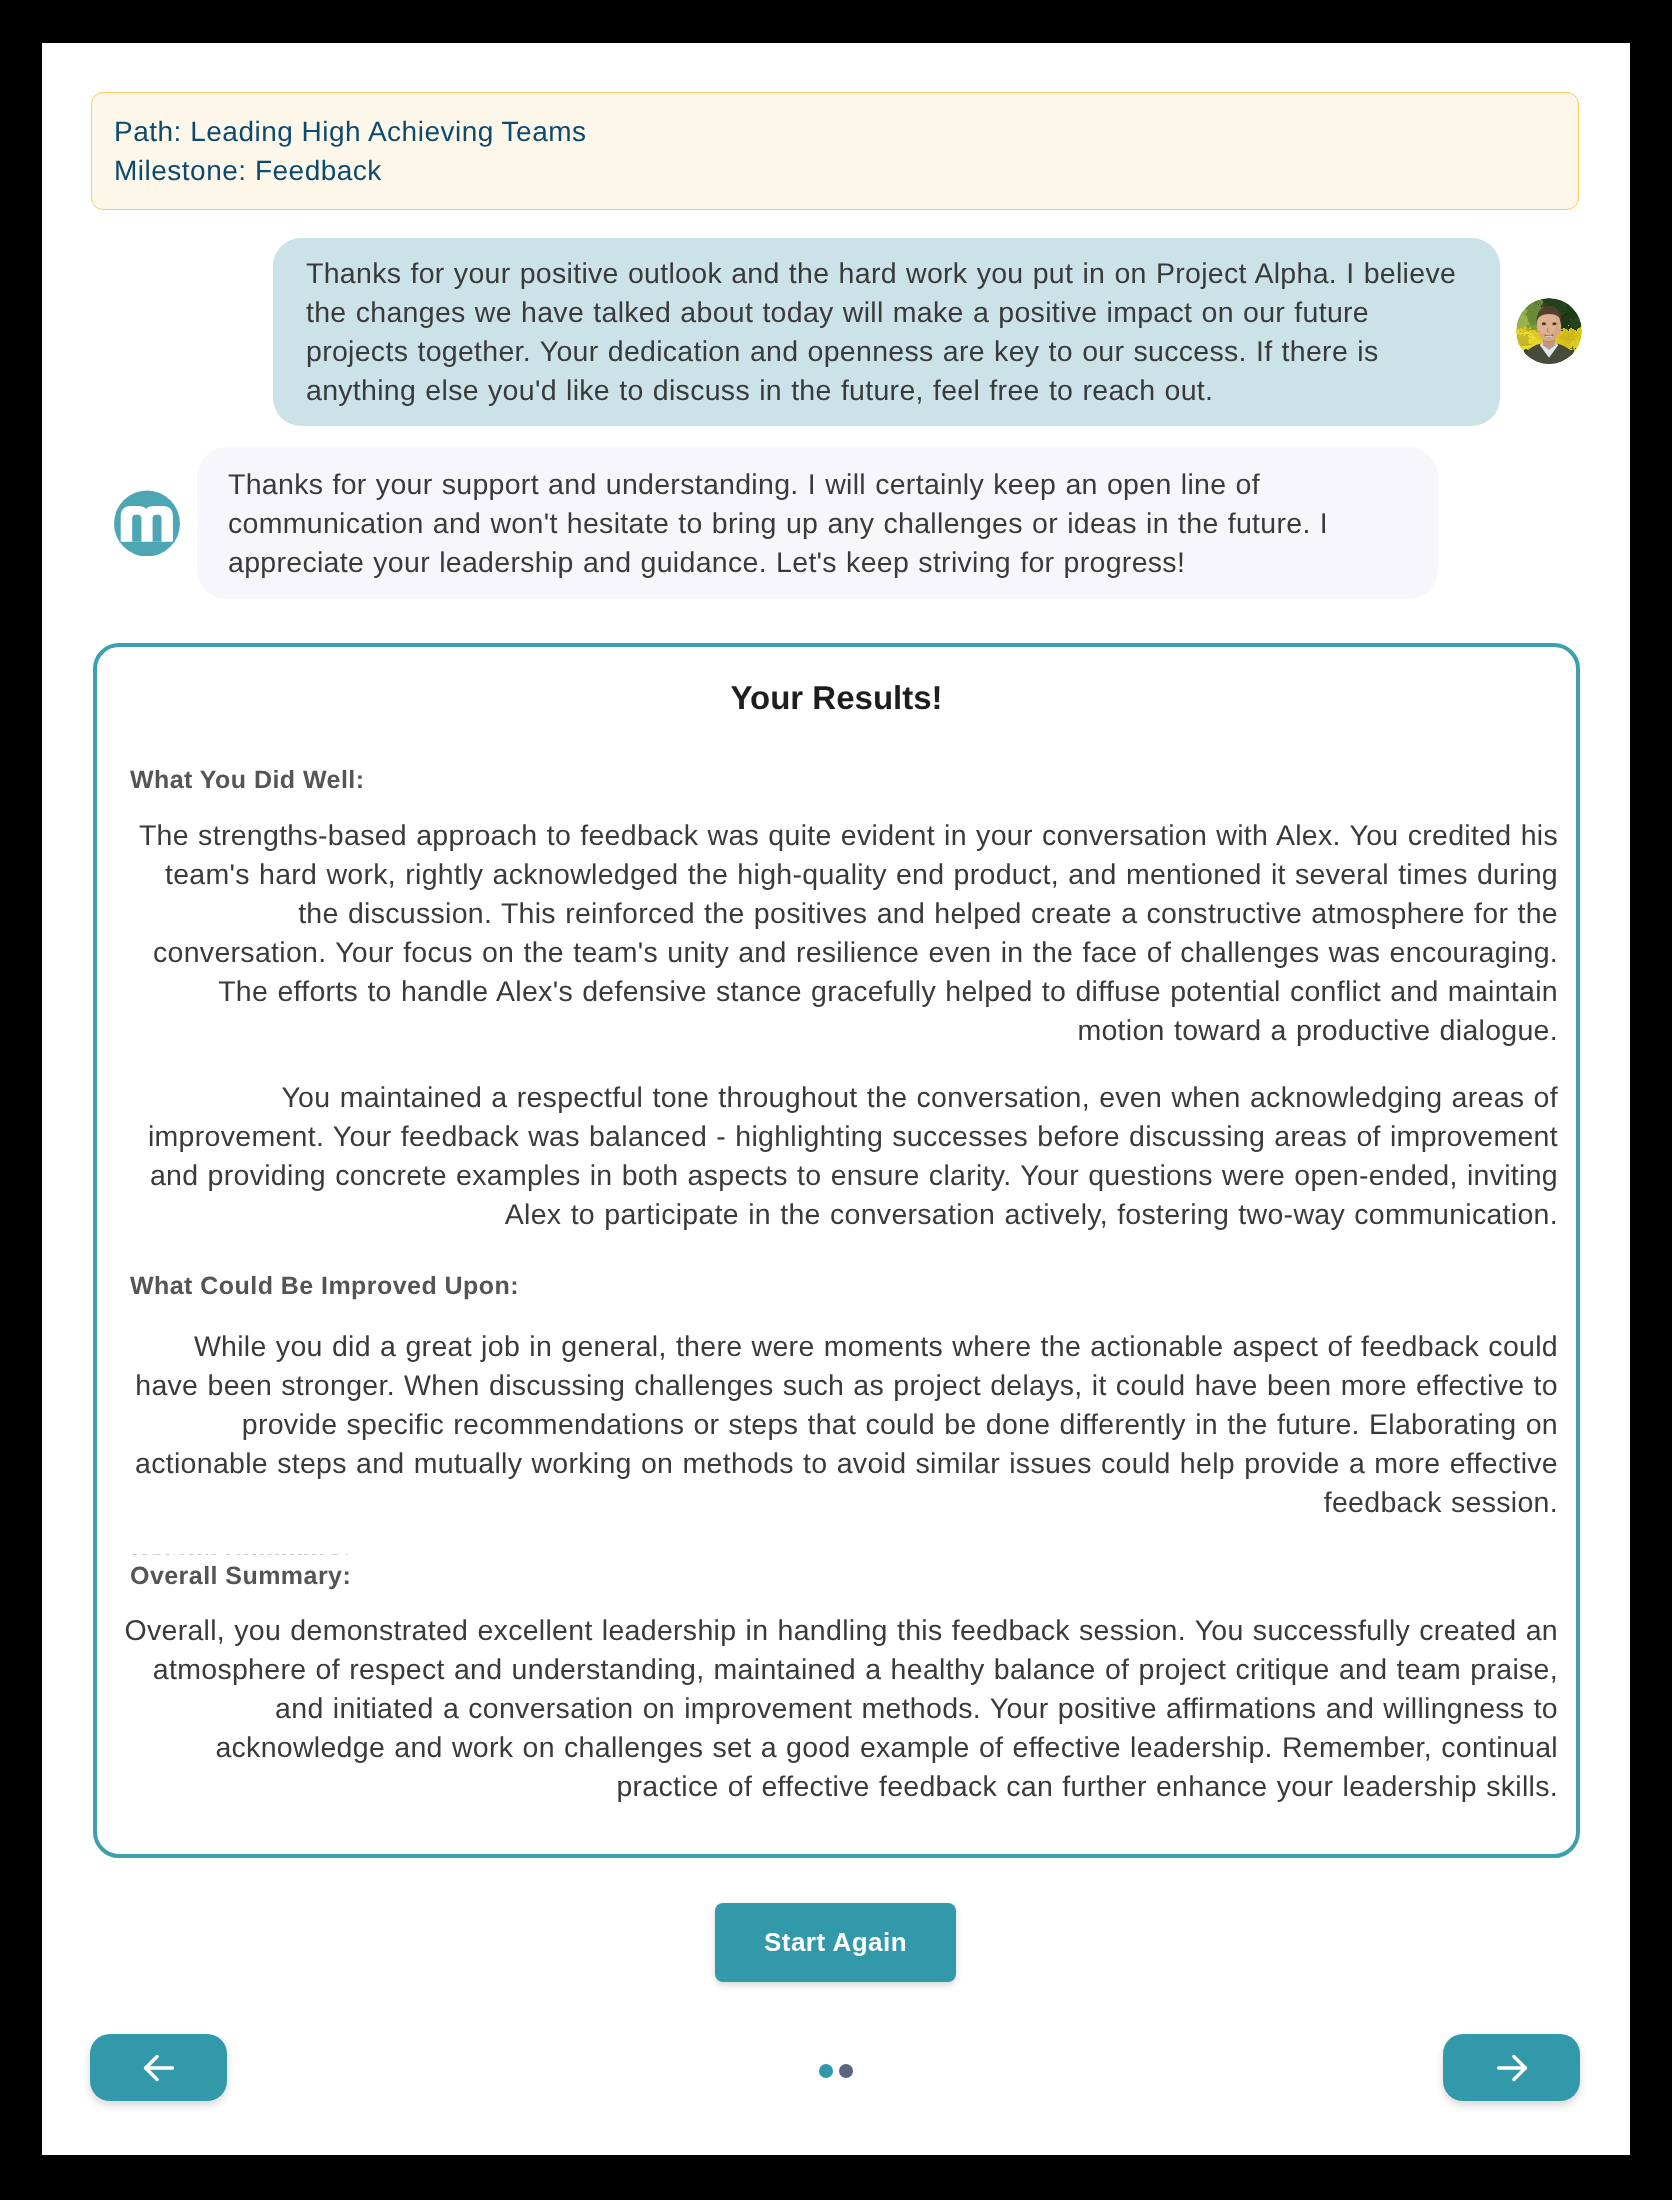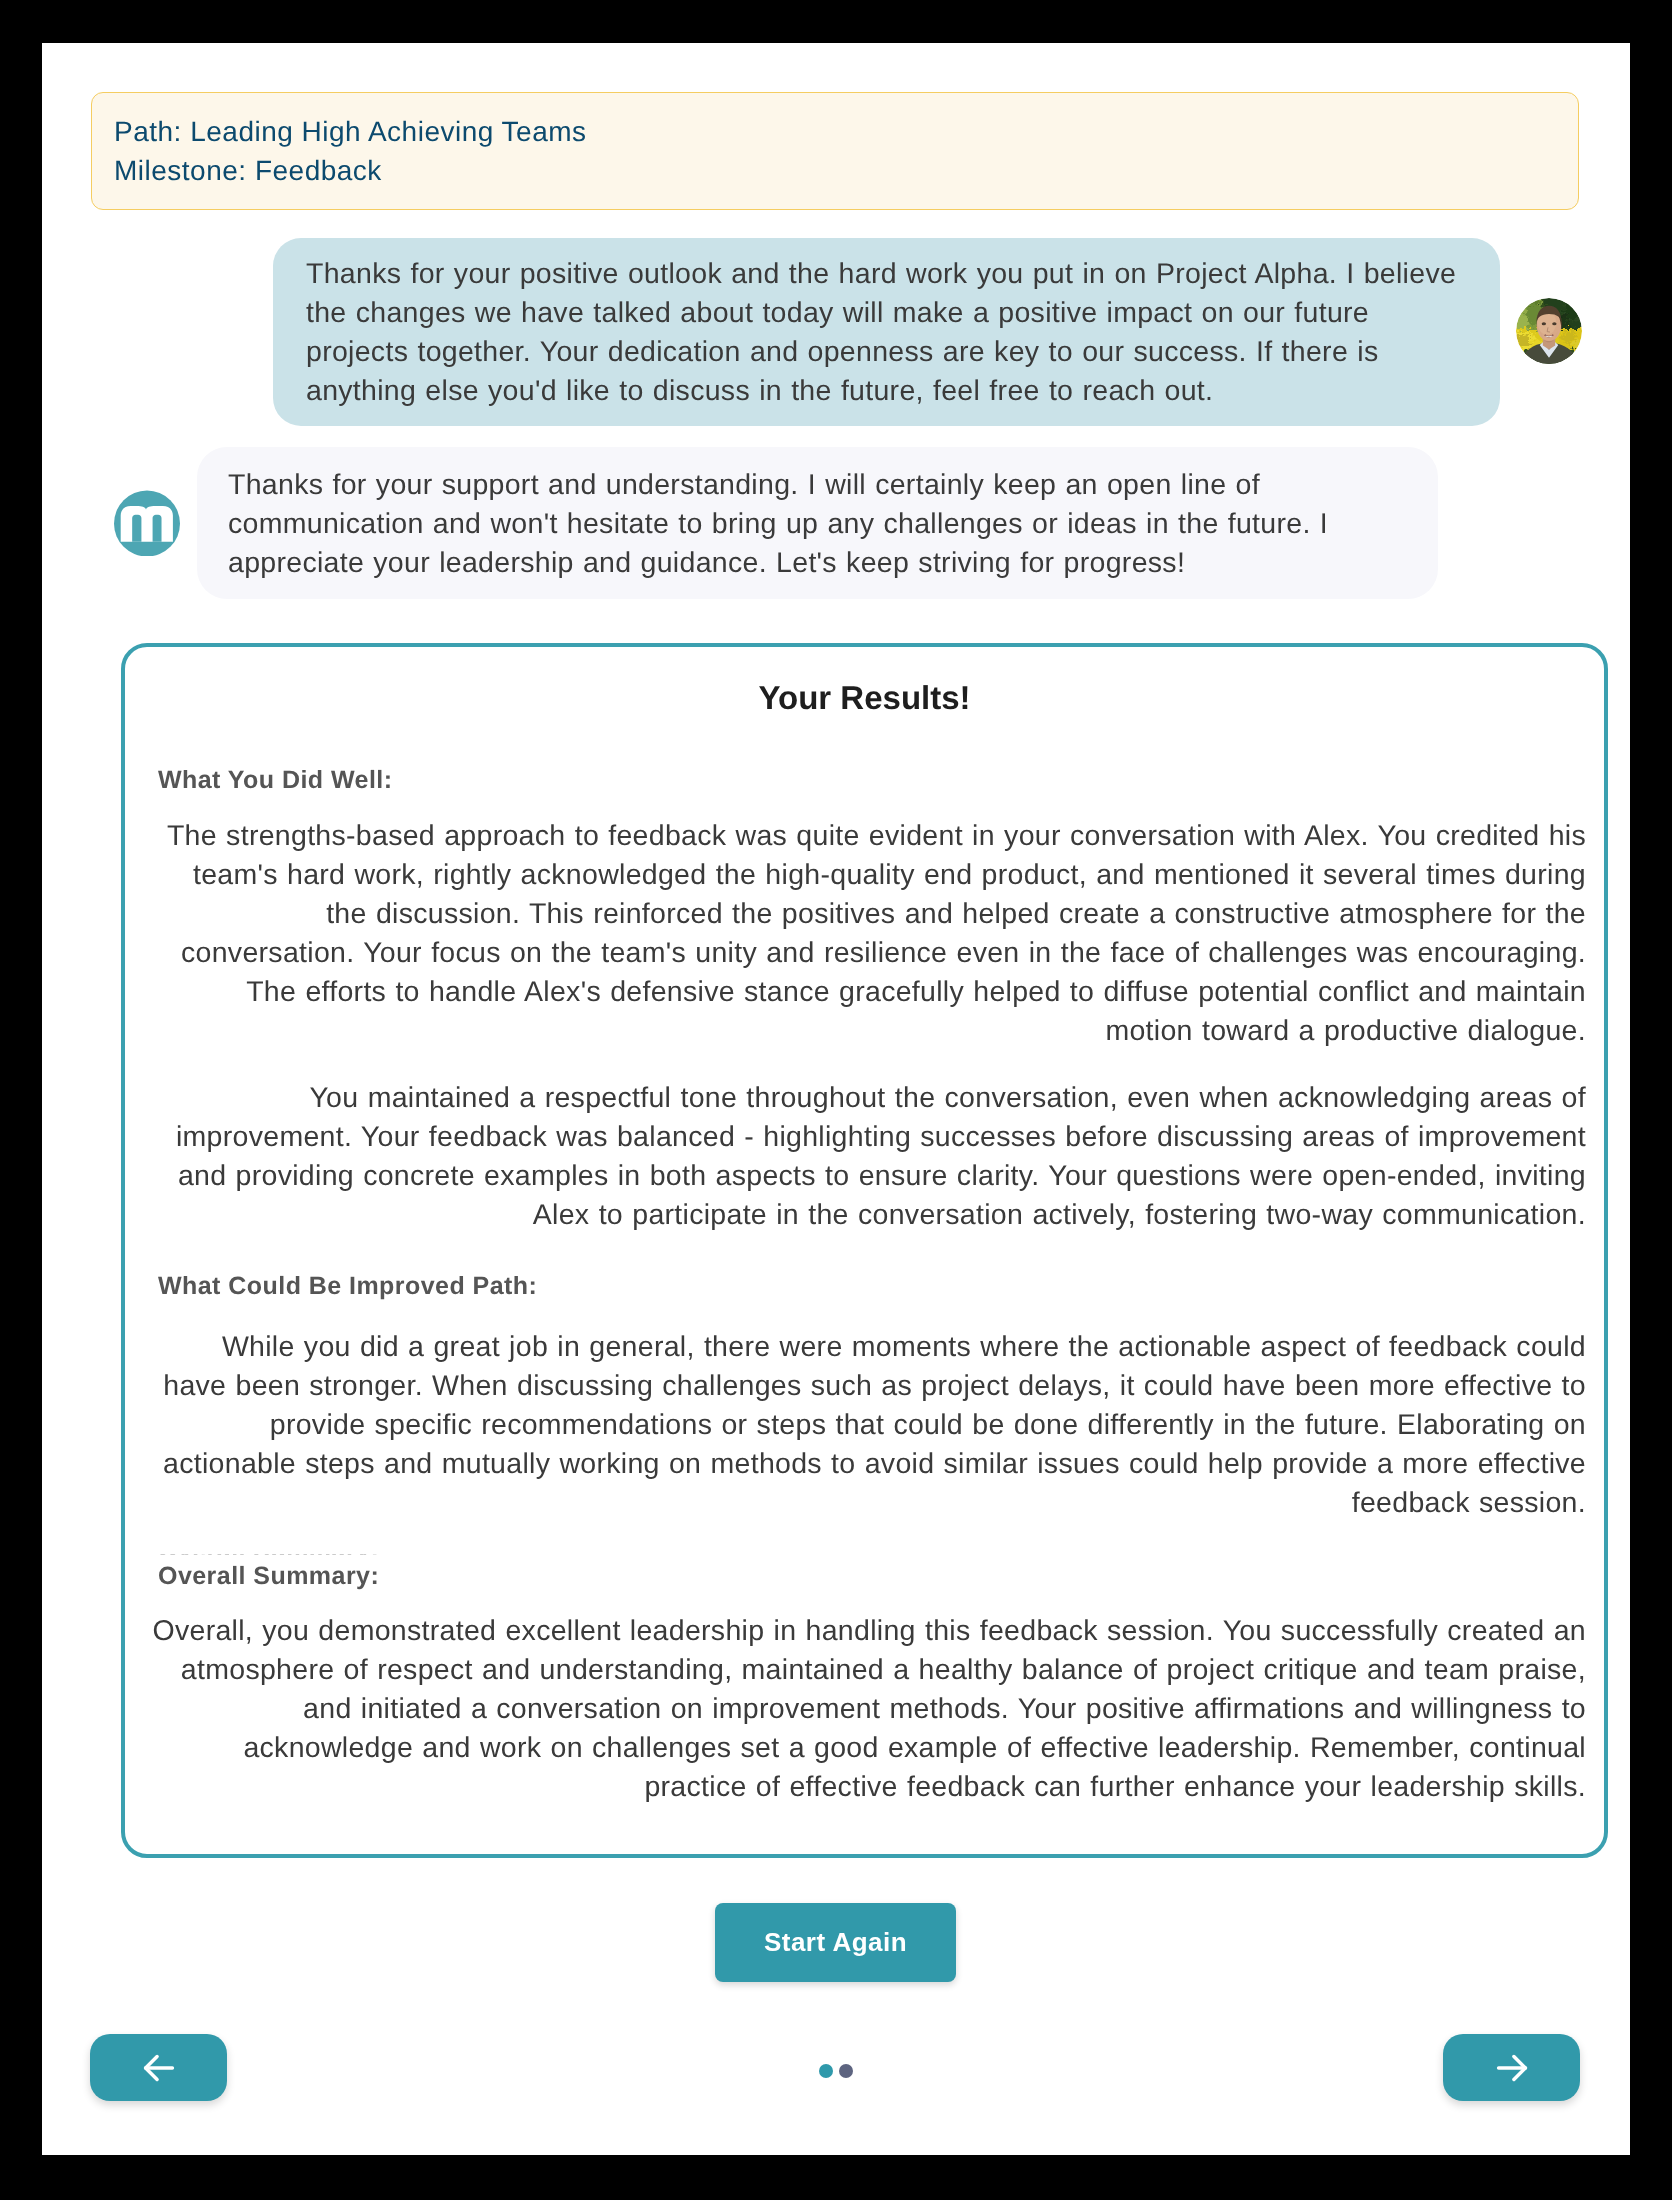--- a/index.html
+++ b/index.html
@@ -58,21 +58,20 @@
     position:absolute; left:1474px; top:255px; width:66px; height:66px;
     border-radius:50%; overflow:hidden;
   }
   .m-logo { position:absolute; left:72px; top:447px; width:66px; height:66px; }
 
   
   .results {
     position:absolute; left:51px; top:600px; width:1487px; height:1215px;
     border:4px solid #3ba0b0; border-radius:26px; background:#fff;
     overflow:hidden;
-    margin-left:28px;
   }
   .results-title {
     position:absolute; left:0; top:28px; width:100%;
     text-align:center; font-size:33px; font-weight:bold; color:#1e1e1e;
     line-height:46px;
   }
   .rs-h {
     position:absolute; left:33px;
     font-size:25px; font-weight:bold; letter-spacing:0.45px; color:#555555;
     line-height:35px; white-space:nowrap;text-align:center;
@@ -181,21 +180,21 @@
     <path fill="#ffffff" d="M6.6 50.9 L6.6 25.2 C6.6 19.3 10.4 15.8 16.5 15.8 L22.4 15.8 C27.6 15.8 30.6 16.9 31.3 18.6 L31.5 19.2 L31.7 18.6 C32.4 16.9 35.4 15.8 40.6 15.8 L48.1 15.8 C54.2 15.8 58.0 19.3 58.0 25.2 L58.0 50.9 Z"></path>
     <path fill="#4da6b3" d="M17.9 50.9 L17.9 27.6 C17.9 25.7 19.3 24.4 21.2 24.4 L23.7 24.4 C25.6 24.4 27.0 25.7 27.0 27.6 L27.0 50.9 Z"></path>
     <path fill="#4da6b3" d="M38.0 50.9 L38.0 27.6 C38.0 25.7 39.4 24.4 41.3 24.4 L43.5 24.4 C45.4 24.4 46.8 25.7 46.8 27.6 L46.8 50.9 Z"></path>
   </svg>
 
   <div class="results">
     <div class="results-title">Your Results!</div>
     <div class="rs-h" style="top:116px">What You Did Well:</div>
     <div class="rs-p" style="top:170px">The strengths-based approach to feedback was quite evident in your conversation with Alex. You credited his team's hard work, rightly acknowledged the high-quality end product, and mentioned it several times during the discussion. This reinforced the positives and helped create a constructive atmosphere for the conversation. Your focus on the team's unity and resilience even in the face of challenges was encouraging. The efforts to handle Alex's defensive stance gracefully helped to diffuse potential conflict and maintain motion toward a productive dialogue.</div>
     <div class="rs-p" style="top:432px">You maintained a respectful tone throughout the conversation, even when acknowledging areas of improvement. Your feedback was balanced - highlighting successes before discussing areas of improvement and providing concrete examples in both aspects to ensure clarity. Your questions were open-ended, inviting Alex to participate in the conversation actively, fostering two-way communication.</div>
-    <div class="rs-h" style="top:622px">What Could Be Improved Path:</div>
+    <div class="rs-h" style="top:622px">What Could Be Improved Upon:</div>
     <div class="rs-p" style="top:681px">While you did a great job in general, there were moments where the actionable aspect of feedback could have been stronger. When discussing challenges such as project delays, it could have been more effective to provide specific recommendations or steps that could be done differently in the future. Elaborating on actionable steps and mutually working on methods to avoid similar issues could help provide a more effective feedback session.</div>
     <div class="rs-h-ghost">
       <div class="rs-h rs-h-ghost-inner" style="top:-21px">Overall Summary:</div>
     </div>
     <div class="rs-h" style="top:912px">Overall Summary:</div>
     <div class="rs-p" style="top:965px">Overall, you demonstrated excellent leadership in handling this feedback session. You successfully created an atmosphere of respect and understanding, maintained a healthy balance of project critique and team praise, and initiated a conversation on improvement methods. Your positive affirmations and willingness to acknowledge and work on challenges set a good example of effective leadership. Remember, continual practice of effective feedback can further enhance your leadership skills.</div>
   </div>
 
   <button class="start-btn">Start Again</button>
 

